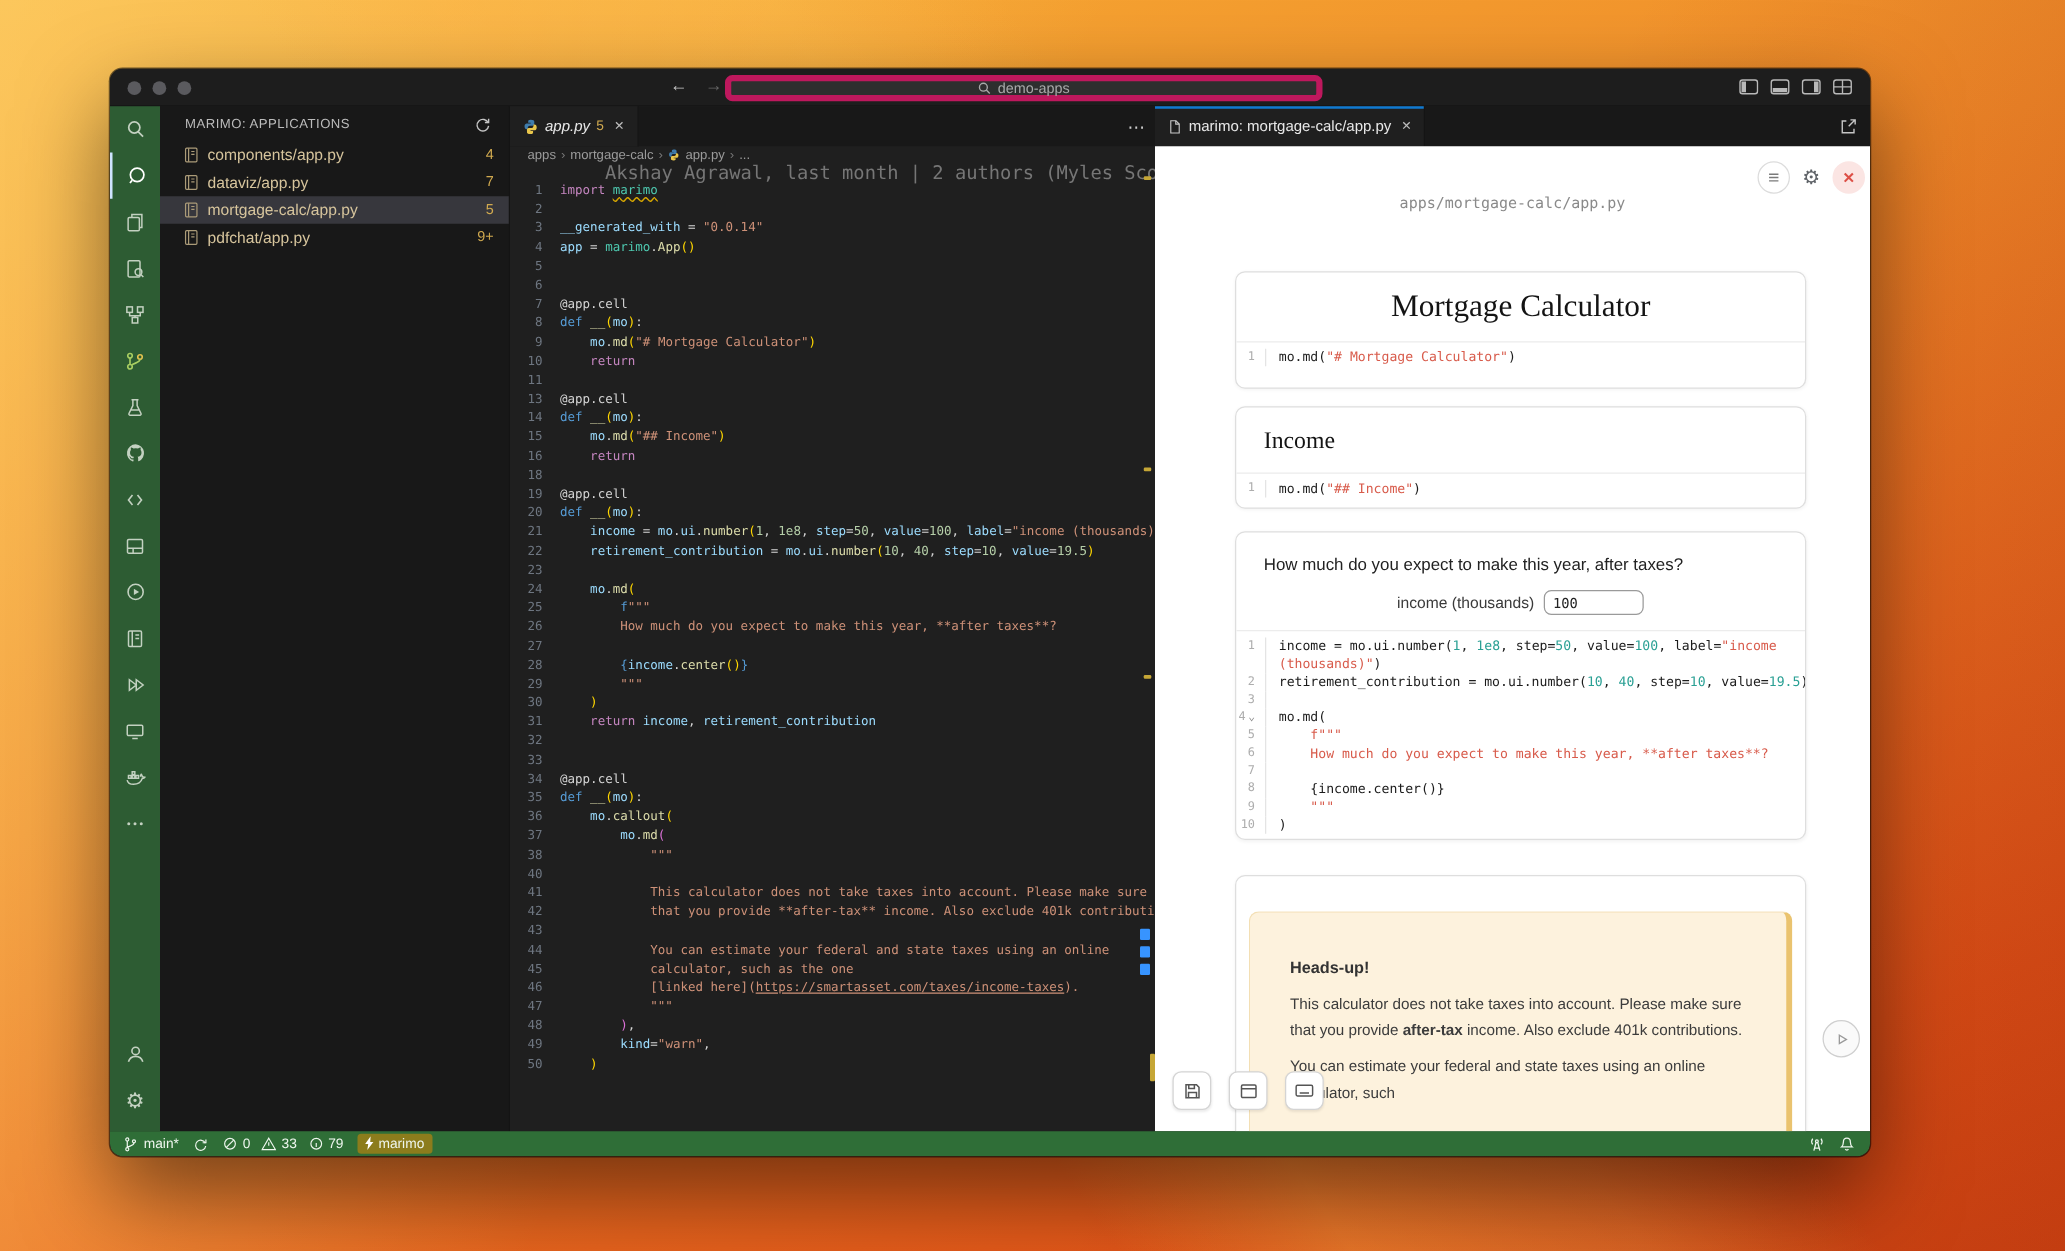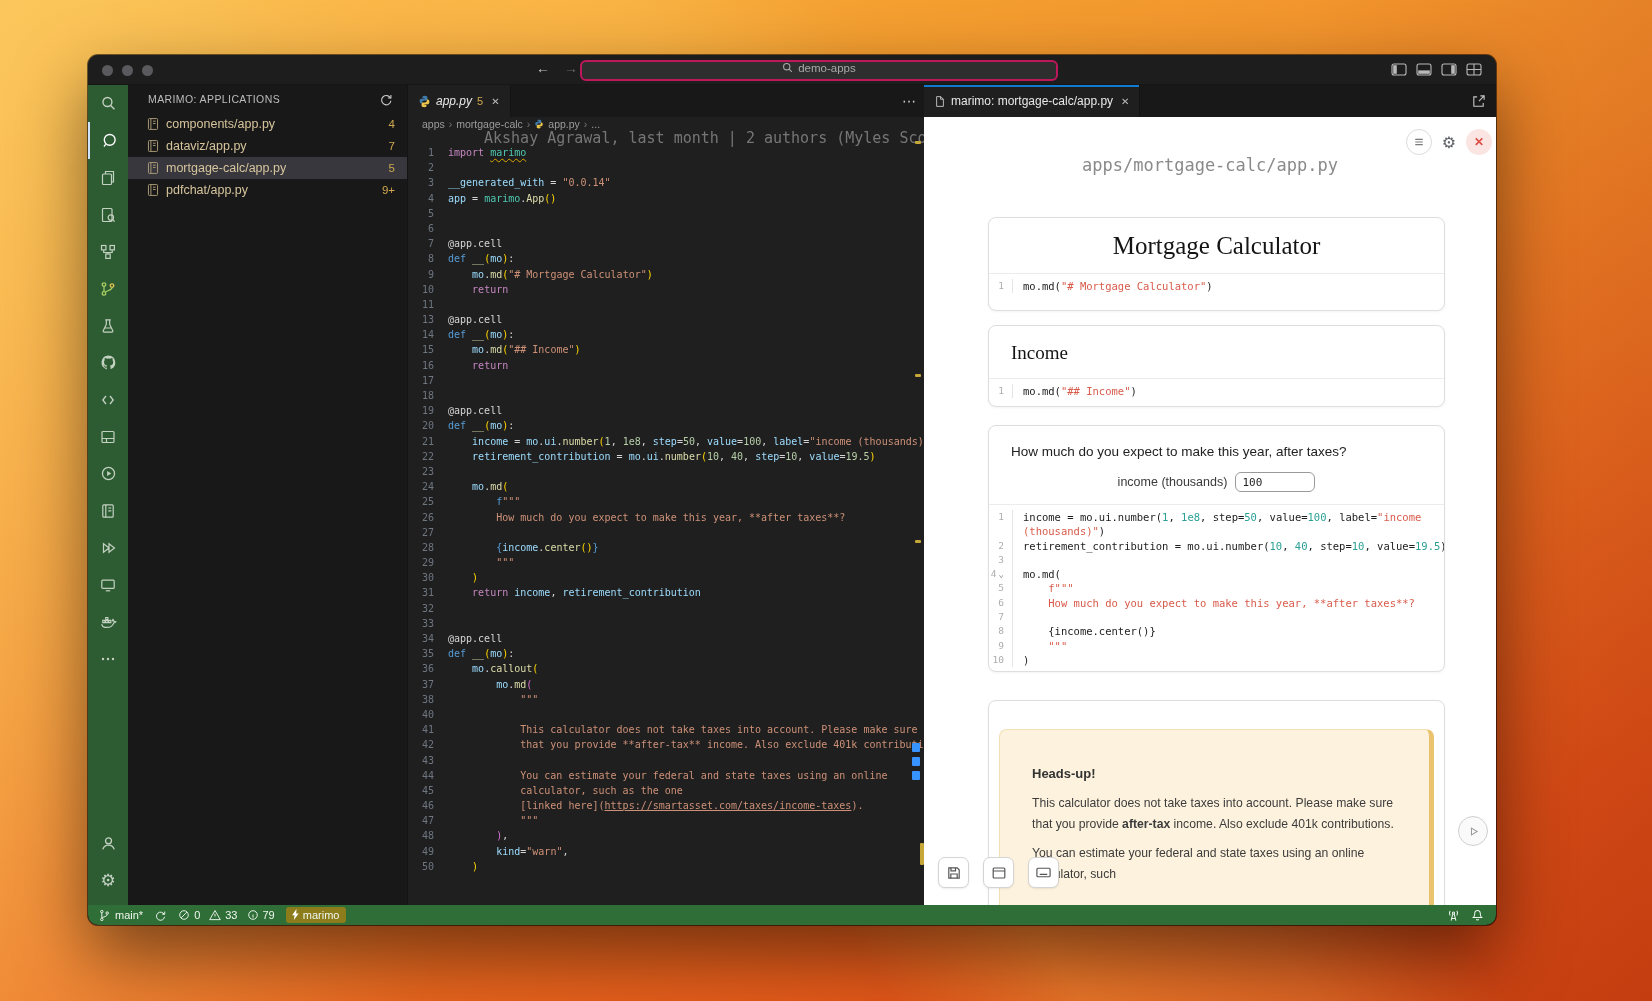--- a/index.html
+++ b/index.html
@@ -20,21 +20,21 @@
     box-shadow:0 30px 70px rgba(0,0,0,.5), 0 0 0 1px rgba(0,0,0,.55); }
 
   
   .titlebar { position:absolute; left:0; top:0; right:0; height:30px; background:#1d1d1d;
     border-bottom:1px solid #161616; }
   .traffic { position:absolute; left:14px; top:10px; display:flex; gap:9px; }
   .traffic span { width:11px; height:11px; border-radius:50%; background:#5a5a5e; display:block; }
   .nav-arrow { position:absolute; top:5px; font-size:14px; color:#c2c2c2; width:20px; text-align:center; }
   .nav-arrow.fwd { color:#666; }
   .cmdcenter { position:absolute; left:492px; top:5px; width:478px; height:21px; background:#2e2e2e;
-    border:2px solid #be185d; border-radius:6px; display:flex; align-items:flex-start; justify-content:center;
+    border:5px solid #be185d; border-radius:6px; display:flex; align-items:center; justify-content:center;
     gap:5px; color:#a9a9a9; font-size:11.5px; }
   .layout-icons { position:absolute; right:14px; top:8px; display:flex; gap:9px; }
   .layout-icons svg { display:block; }
 
   
   .main { position:absolute; left:0; top:30px; right:0; bottom:20px; display:flex; }
 
   
   .activitybar { width:40px; flex:none; background:#2d5c33; display:flex; flex-direction:column; align-items:stretch; position:relative; }
   .ab-item { height:37px; display:flex; align-items:center; justify-content:center; color:#c3d1c1; }
@@ -80,21 +80,21 @@
 
   
   .egroup2 { flex:1; display:flex; flex-direction:column; min-width:0; background:#181818; }
   .eg2-actions { position:absolute; right:10px; top:0; height:32px; display:flex; align-items:center; color:#c5c5c5; }
   .webview { flex:1; background:#ffffff; position:relative; overflow:hidden; color:#1d1d1d; }
   .wv-circle { position:absolute; width:26px; height:26px; border-radius:50%; display:flex; align-items:center; justify-content:center; top:12px; }
   .wv-menu { left:482px; border:1px solid #dcdcdc; color:#7a7a7a; background:#fff; }
   .wv-gear { left:512px; color:#5f6368; font-size:16px; }
   .wv-close { left:542px; background:#fbe5e3; color:#dd4f46; font-size:12px; font-weight:bold; }
   .wv-path { position:absolute; top:38px; left:0; right:0; text-align:center; color:#8a8a8a;
-    font-family:"DejaVu Sans Mono",monospace; font-size:17px; }
+    font-family:"DejaVu Sans Mono",monospace; font-size:12px; }
   .card { position:absolute; left:64px; width:457px; background:#fff; border:1px solid #dedede;
     border-radius:8px; box-shadow:0 1px 3px rgba(0,0,0,.05); overflow:hidden; }
   .card1 { top:100px; height:94px; }
   .card2 { top:208px; height:82px; }
   .card3 { top:308px; height:247px; }
   .card4 { top:583px; height:240px; padding:28px 10px 0 10px; }
   .serif-h1 { font-family:"Liberation Serif",serif; font-size:25px; text-align:center; margin-top:14px; color:#141414; }
   .serif-h2 { font-family:"Liberation Serif",serif; font-size:19px; margin:16px 0 0 22px; color:#141414; }
   .card-div { border-top:1px solid #ececec; }
   .card1 .card-div { margin-top:13px; } .card2 .card-div { margin-top:14px; }
@@ -367,21 +367,20 @@
             <div class="crow"><span class="ln">6</span><span class="ct"></span></div>
             <div class="crow"><span class="ln">7</span><span class="ct"><span class="tk-p">@app.cell</span></span></div>
             <div class="crow"><span class="ln">8</span><span class="ct"><span class="tk-df">def</span><span class="tk-p"> </span><span class="tk-fn">__</span><span class="tk-b1">(</span><span class="tk-v">mo</span><span class="tk-b1">)</span><span class="tk-p">:</span></span></div>
             <div class="crow"><span class="ln">9</span><span class="ct"><span class="tk-p">    </span><span class="tk-v">mo</span><span class="tk-p">.</span><span class="tk-fn">md</span><span class="tk-b1">(</span><span class="tk-s">"# Mortgage Calculator"</span><span class="tk-b1">)</span></span></div>
             <div class="crow"><span class="ln">10</span><span class="ct"><span class="tk-p">    </span><span class="tk-kw">return</span></span></div>
             <div class="crow"><span class="ln">11</span><span class="ct"></span></div>
             <div class="crow"><span class="ln">13</span><span class="ct"><span class="tk-p">@app.cell</span></span></div>
             <div class="crow"><span class="ln">14</span><span class="ct"><span class="tk-df">def</span><span class="tk-p"> </span><span class="tk-fn">__</span><span class="tk-b1">(</span><span class="tk-v">mo</span><span class="tk-b1">)</span><span class="tk-p">:</span></span></div>
             <div class="crow"><span class="ln">15</span><span class="ct"><span class="tk-p">    </span><span class="tk-v">mo</span><span class="tk-p">.</span><span class="tk-fn">md</span><span class="tk-b1">(</span><span class="tk-s">"## Income"</span><span class="tk-b1">)</span></span></div>
             <div class="crow"><span class="ln">16</span><span class="ct"><span class="tk-p">    </span><span class="tk-kw">return</span></span></div>
-            <div class="crow"><span class="ln">17</span><span class="ct"></span></div>
             <div class="crow"><span class="ln">18</span><span class="ct"></span></div>
             <div class="crow"><span class="ln">19</span><span class="ct"><span class="tk-p">@app.cell</span></span></div>
             <div class="crow"><span class="ln">20</span><span class="ct"><span class="tk-df">def</span><span class="tk-p"> </span><span class="tk-fn">__</span><span class="tk-b1">(</span><span class="tk-v">mo</span><span class="tk-b1">)</span><span class="tk-p">:</span></span></div>
             <div class="crow"><span class="ln">21</span><span class="ct"><span class="tk-p">    </span><span class="tk-v">income</span><span class="tk-p"> = </span><span class="tk-v">mo</span><span class="tk-p">.</span><span class="tk-v">ui</span><span class="tk-p">.</span><span class="tk-fn">number</span><span class="tk-b1">(</span><span class="tk-n">1</span><span class="tk-p">, </span><span class="tk-n">1e8</span><span class="tk-p">, </span><span class="tk-v">step</span><span class="tk-p">=</span><span class="tk-n">50</span><span class="tk-p">, </span><span class="tk-v">value</span><span class="tk-p">=</span><span class="tk-n">100</span><span class="tk-p">, </span><span class="tk-v">label</span><span class="tk-p">=</span><span class="tk-s">"income (thousands)"</span></span></div>
             <div class="crow"><span class="ln">22</span><span class="ct"><span class="tk-p">    </span><span class="tk-v">retirement_contribution</span><span class="tk-p"> = </span><span class="tk-v">mo</span><span class="tk-p">.</span><span class="tk-v">ui</span><span class="tk-p">.</span><span class="tk-fn">number</span><span class="tk-b1">(</span><span class="tk-n">10</span><span class="tk-p">, </span><span class="tk-n">40</span><span class="tk-p">, </span><span class="tk-v">step</span><span class="tk-p">=</span><span class="tk-n">10</span><span class="tk-p">, </span><span class="tk-v">value</span><span class="tk-p">=</span><span class="tk-n">19.5</span><span class="tk-b1">)</span></span></div>
             <div class="crow"><span class="ln">23</span><span class="ct"></span></div>
             <div class="crow"><span class="ln">24</span><span class="ct"><span class="tk-p">    </span><span class="tk-v">mo</span><span class="tk-p">.</span><span class="tk-fn">md</span><span class="tk-b1">(</span></span></div>
             <div class="crow"><span class="ln">25</span><span class="ct"><span class="tk-p">        </span><span class="tk-df">f</span><span class="tk-s">"""</span></span></div>
             <div class="crow"><span class="ln">26</span><span class="ct"><span class="tk-s">        How much do you expect to make this year, **after taxes**?</span></span></div>
             <div class="crow"><span class="ln">27</span><span class="ct"></span></div>

